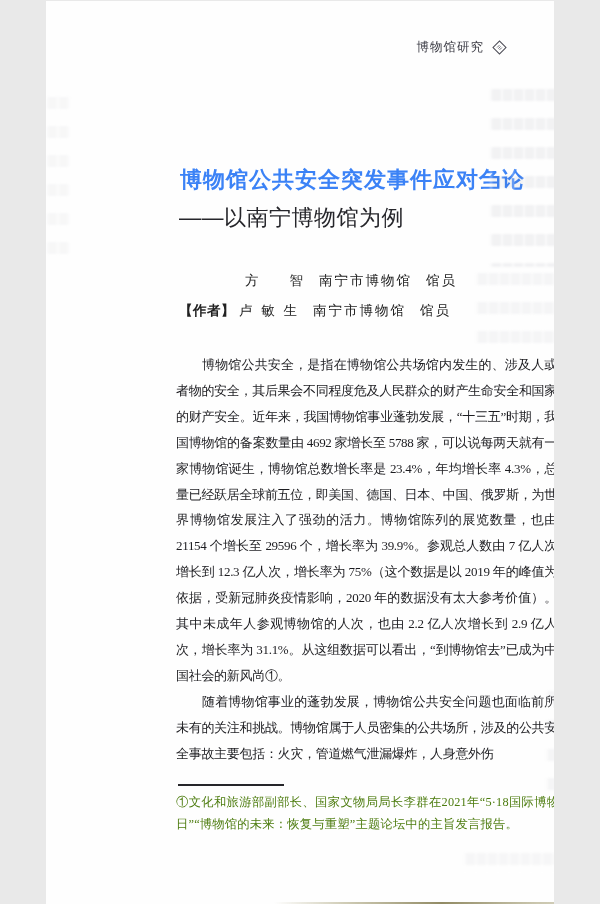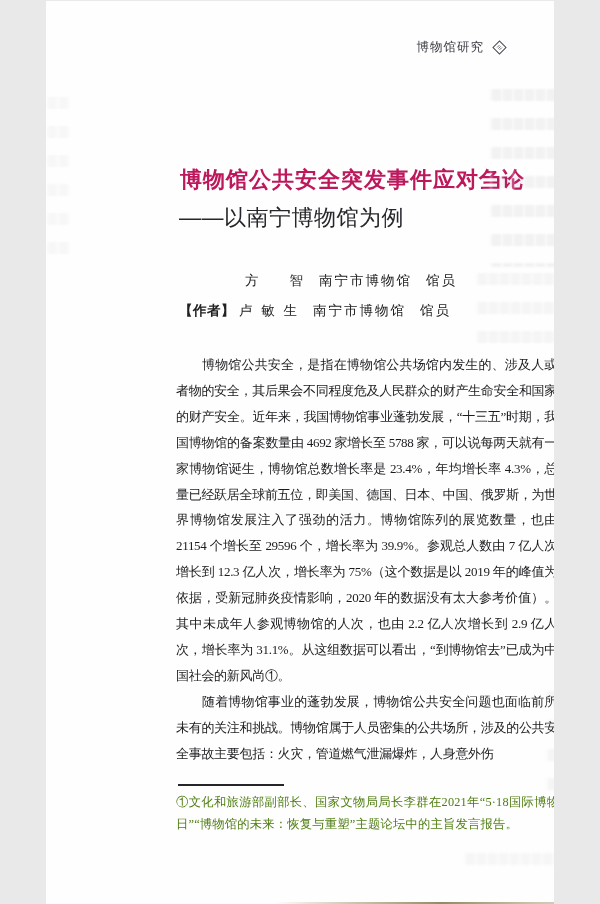--- a/index.html
+++ b/index.html
@@ -17,21 +17,21 @@
     position:absolute;top:38px;right:46px;
     display:flex;align-items:center;gap:7px;
     font-family:"Liberation Sans","DejaVu Sans",sans-serif;
     font-size:12.5px;color:#3b3b44;letter-spacing:1px;
   }
   .running-head svg{display:block;}
   
   .article-title{
     position:absolute;left:134px;top:164px;
     font-size:22px;font-weight:bold;letter-spacing:1px;
-    color:#be185d;
+    color:#3b82f6;
   }
   .article-subtitle{
     position:absolute;left:133px;top:202px;
     font-family:"Liberation Sans","DejaVu Sans",sans-serif;
     font-size:22px;color:#26262b;letter-spacing:.5px;
   }
   
   .authors{
     position:absolute;left:133px;top:265px;
     font-size:13.5px;line-height:30px;color:#222;

